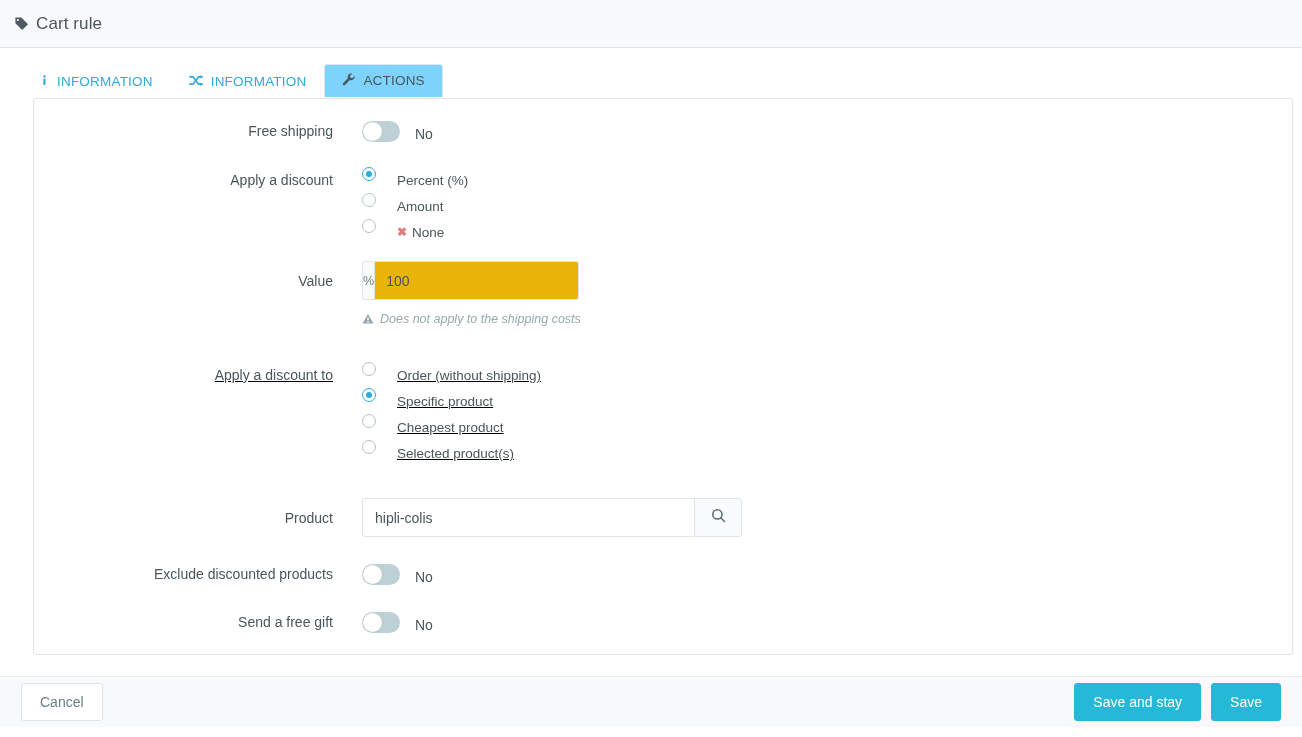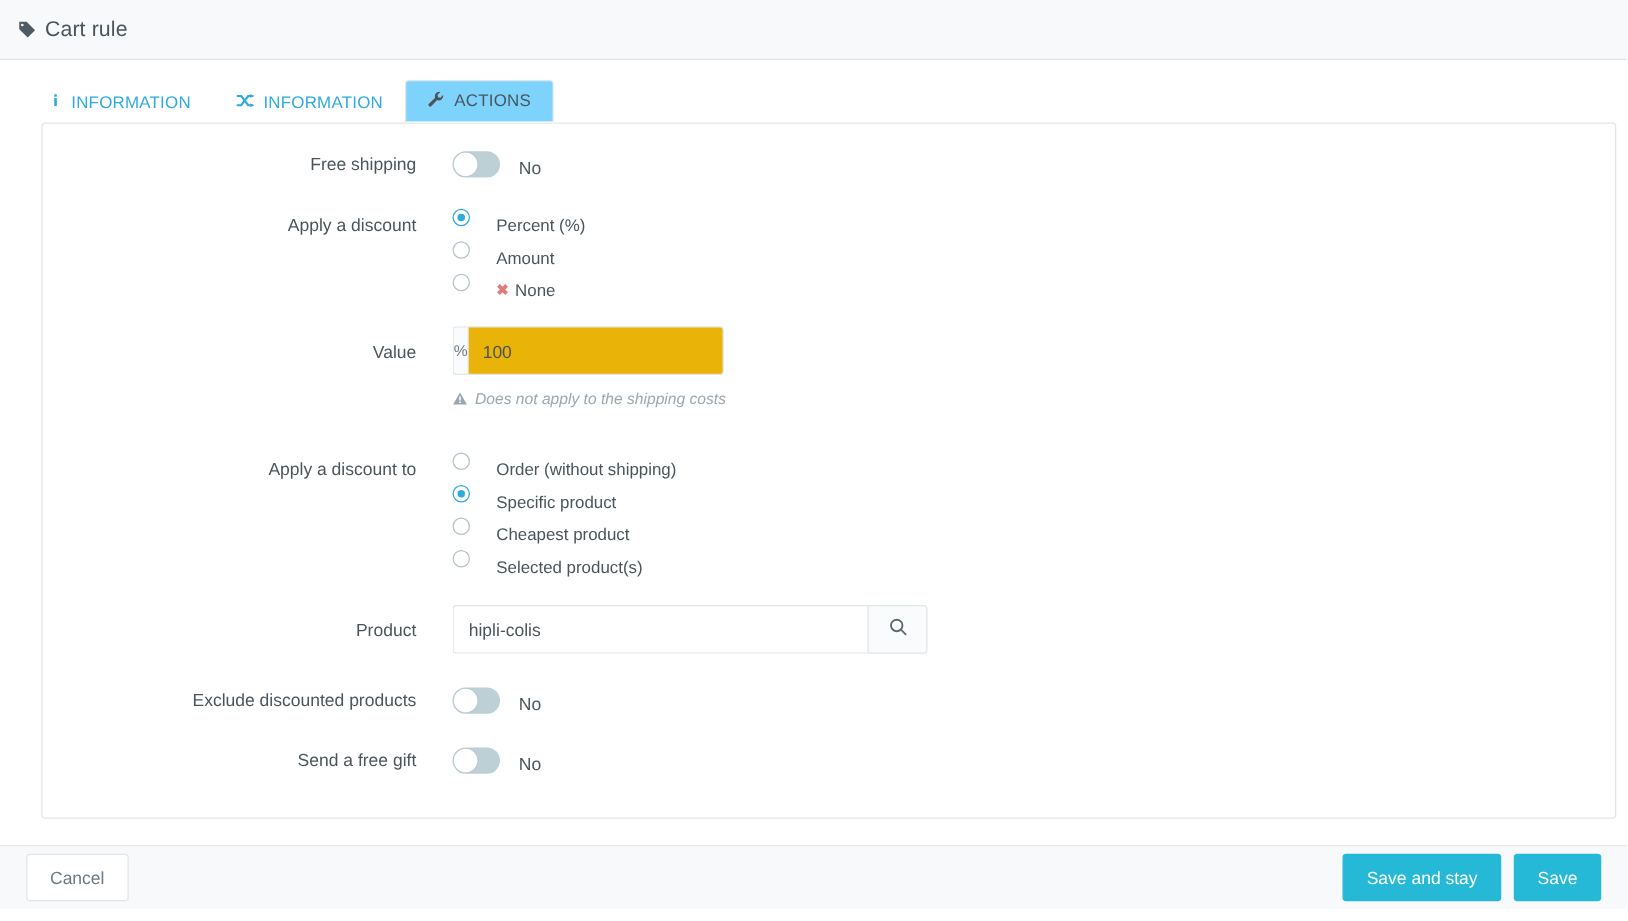--- a/index.html
+++ b/index.html
@@ -387,21 +387,21 @@
             <span class="warn-icon">
               <svg width="12" height="12" viewBox="0 0 16 16" fill="currentColor">
                 <path d="M8 1.4 15.4 14H.6L8 1.4zm-.85 4.3v4.1h1.7V5.7h-1.7zm0 5.1v1.7h1.7v-1.7h-1.7z"></path>
               </svg>
             </span>
             <span>Does not apply to the shipping costs</span>
           </div>
         </div>
       </div>
 
-      <div class="form-row" style="margin-bottom:18px;">
+      <div class="form-row" style="margin-bottom:32px;text-decoration:underline;">
         <div class="form-label" style="padding-top:3px;">Apply a discount to</div>
         <div class="form-field">
           <div class="radio-item">
             <span class="radio"></span>
             <span class="radio-label">Order (without shipping)</span>
           </div>
           <div class="radio-item">
             <span class="radio checked"></span>
             <span class="radio-label">Specific product</span>
           </div>

